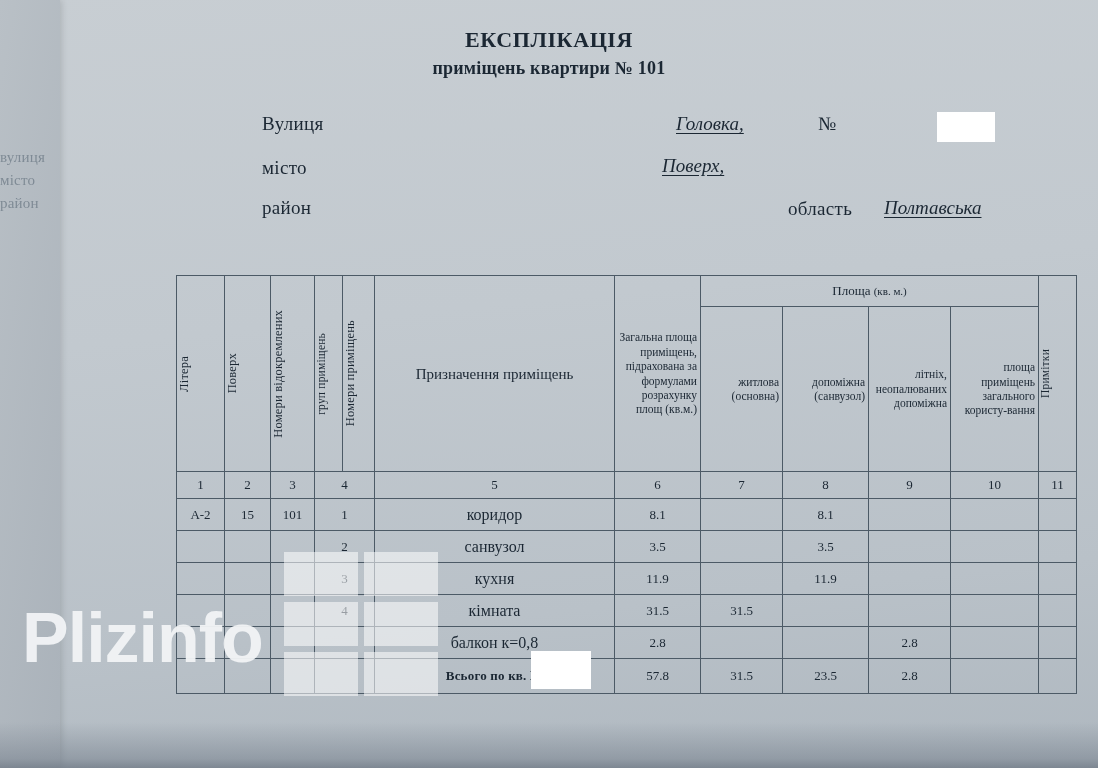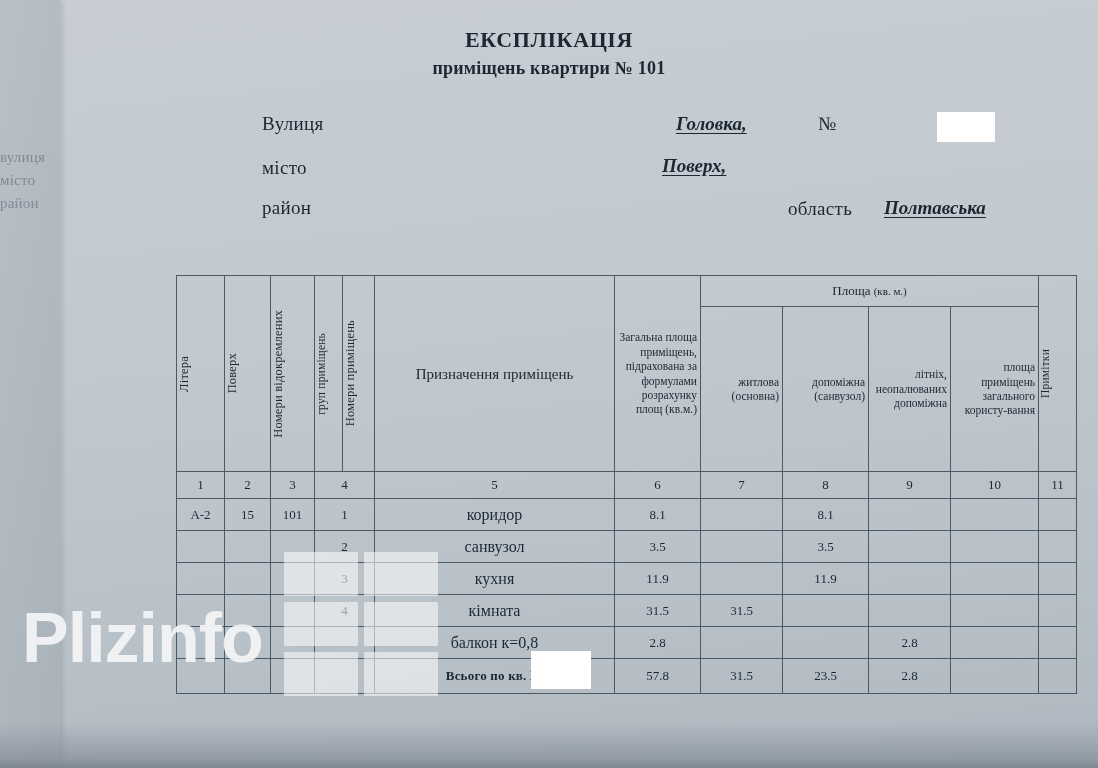--- a/index.html
+++ b/index.html
@@ -93,21 +93,21 @@
     letter-spacing: .2px;
   }
   .addr-label {
     position: absolute;
     font-size: 19px;
     letter-spacing: .3px;
   }
   .addr-value {
     position: absolute;
     font-size: 19px;
-    font-weight: bold;
+    font-weight: normal;
     font-style: italic;
     text-decoration: underline;
     text-underline-offset: 3px;
   }
   #lbl-street { left: 262px; top: 113px; }
   #lbl-city   { left: 262px; top: 157px; }
   #lbl-distr  { left: 262px; top: 197px; }
   #val-street { left: 676px; top: 113px; }
   #val-city   { left: 662px; top: 155px; }
   #lbl-no     { left: 818px; top: 113px; font-weight: normal; font-style: normal; text-decoration: none; }

